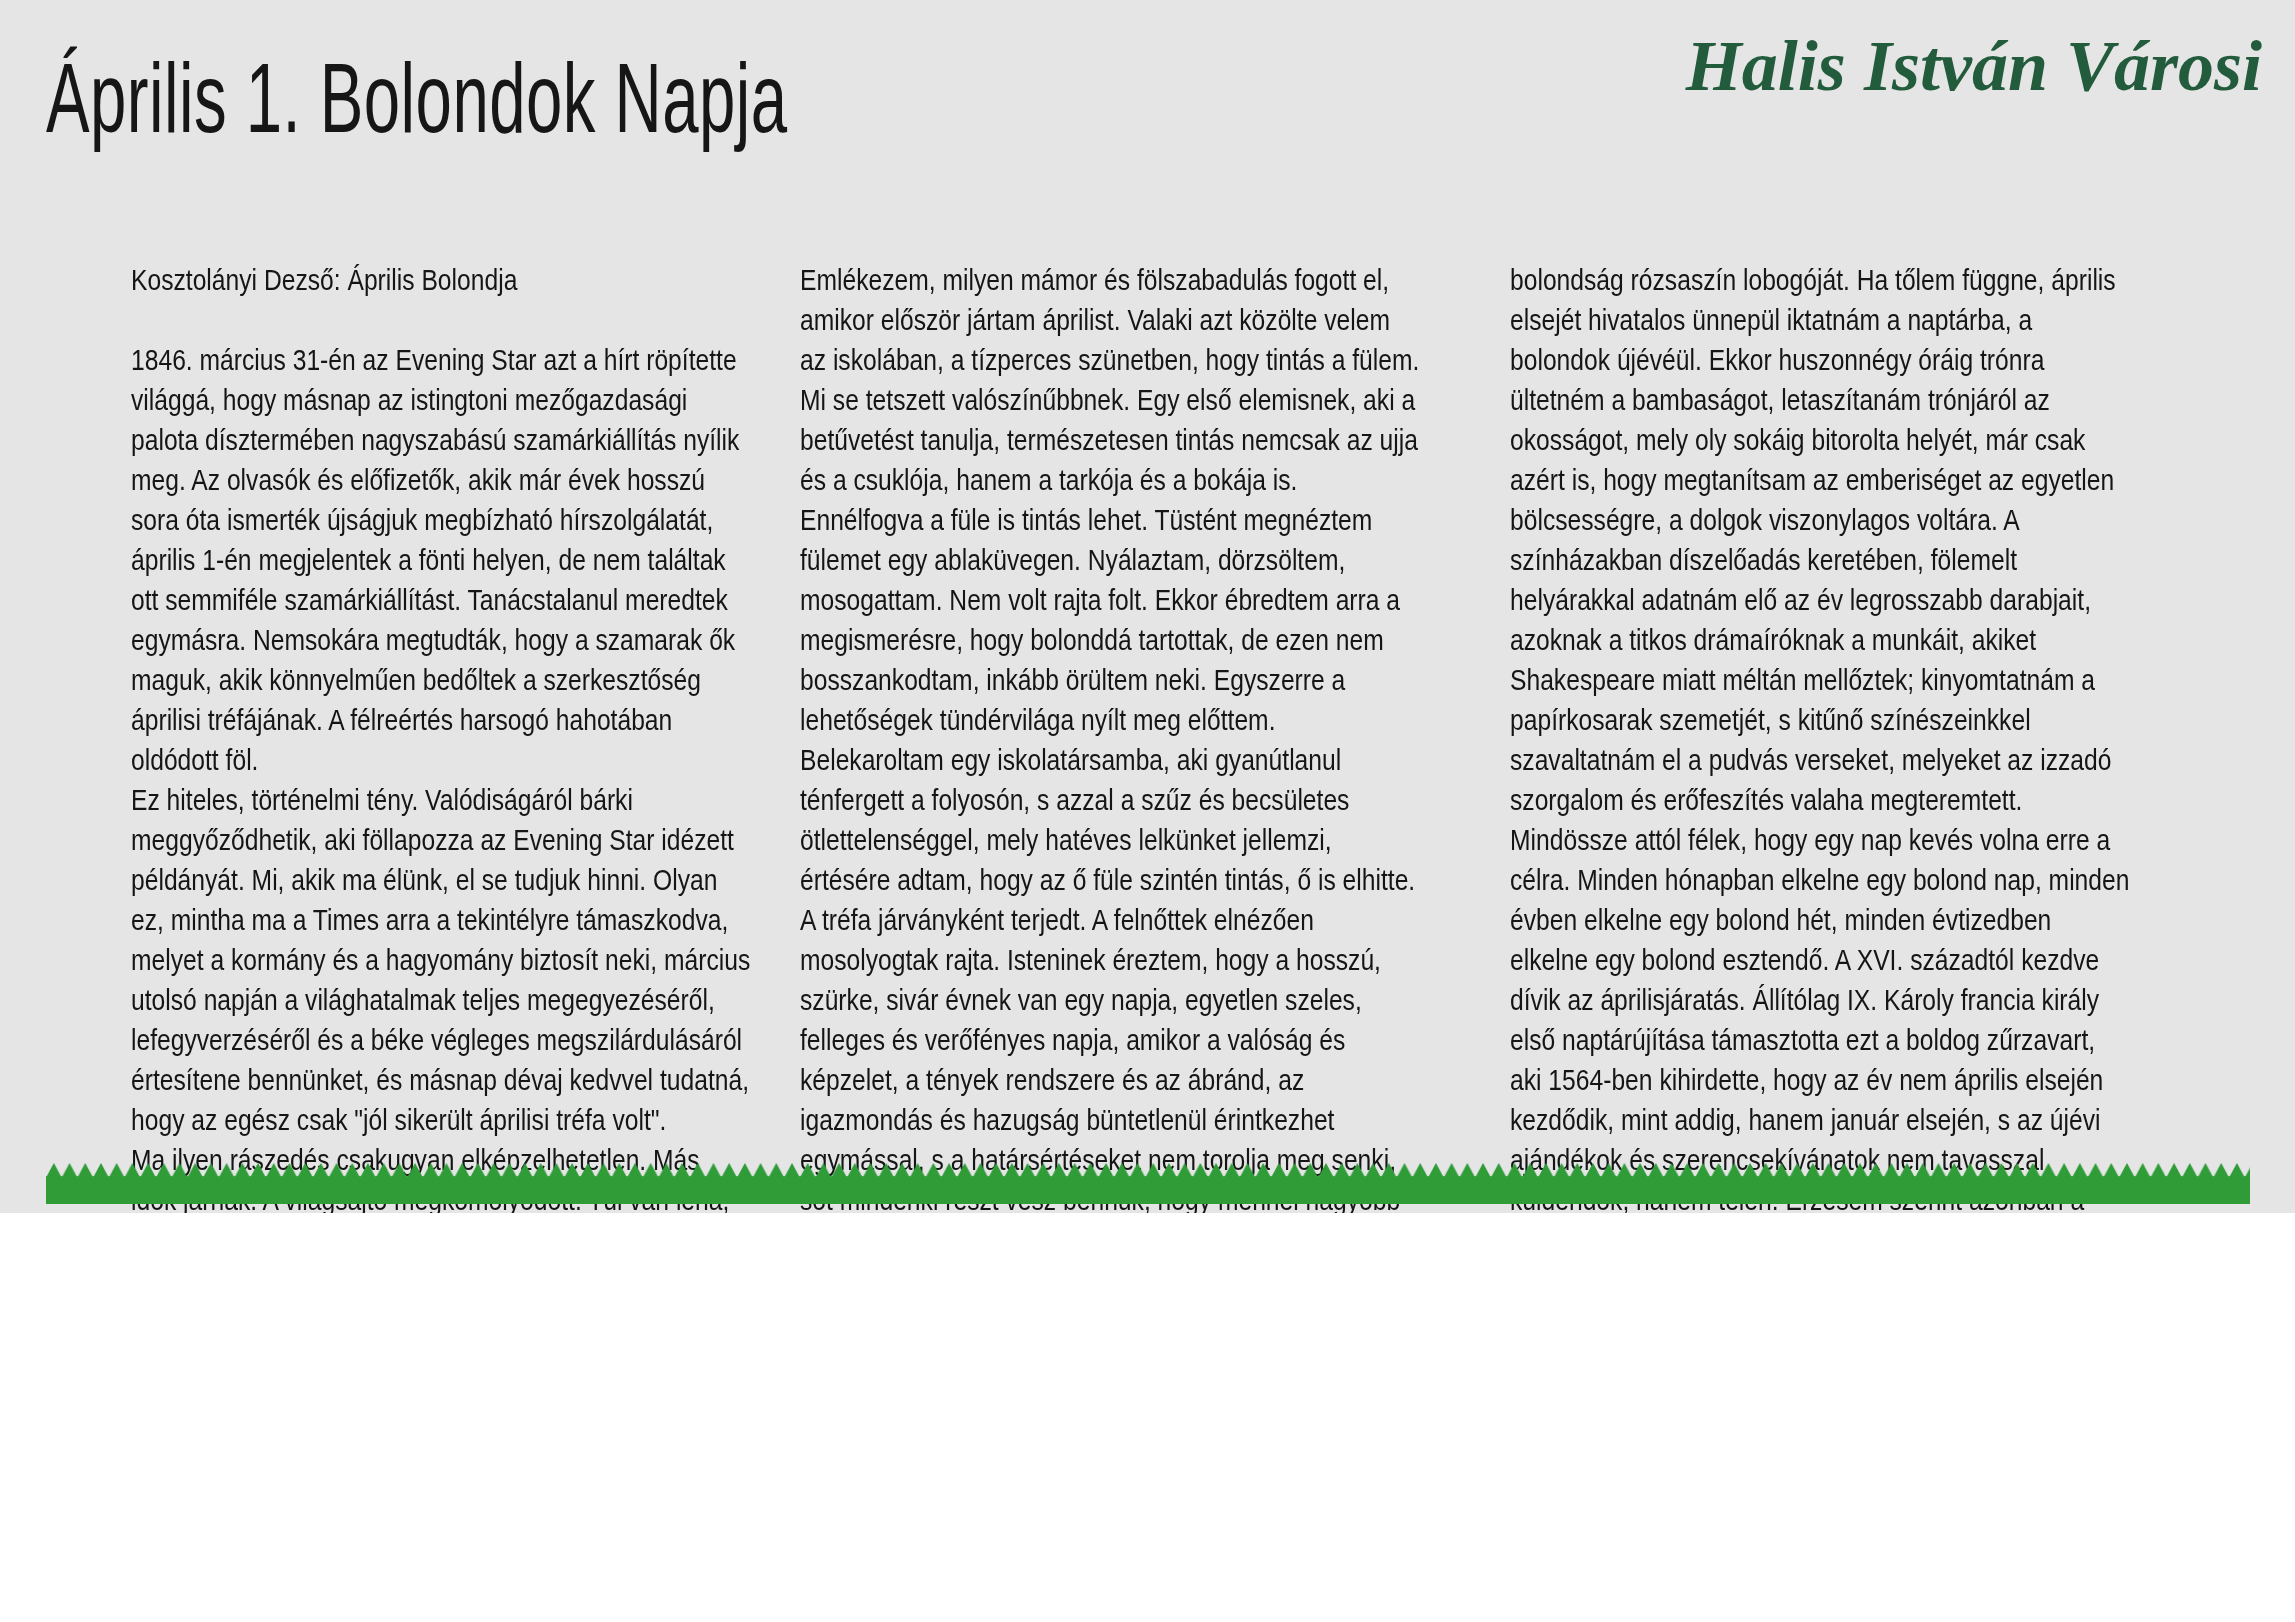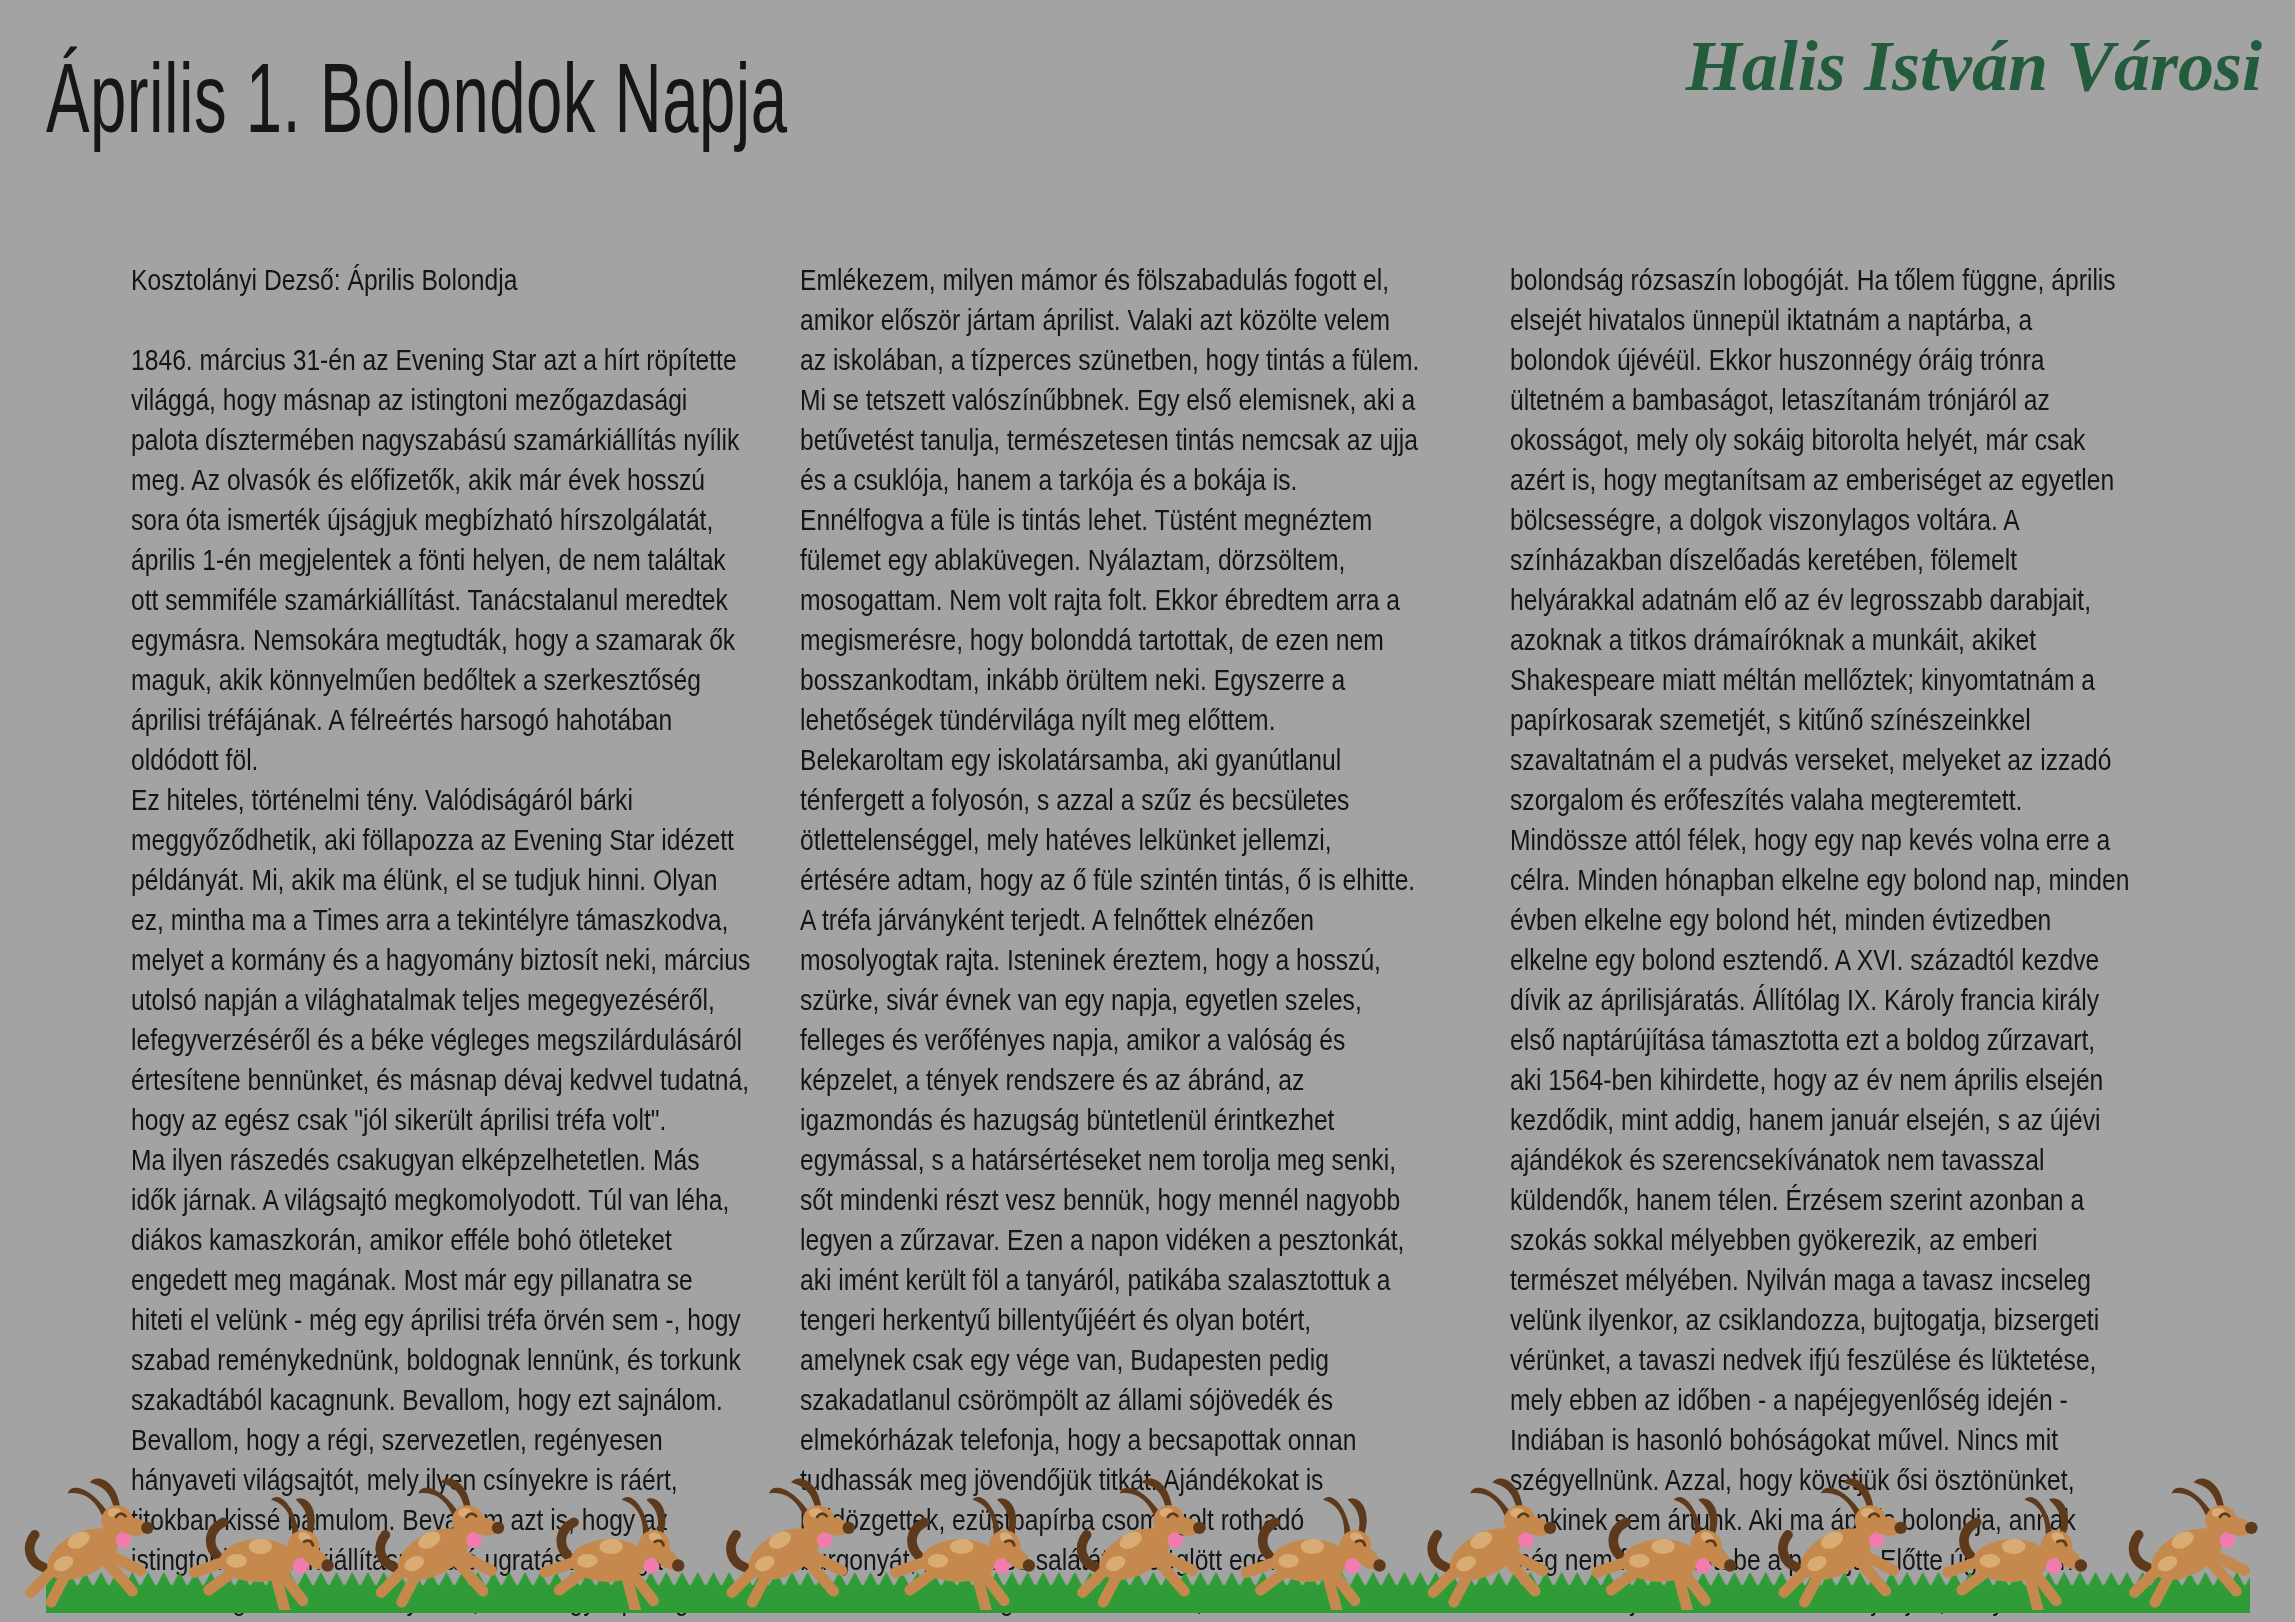--- a/index.html
+++ b/index.html
@@ -1,16 +1,16 @@
 <!DOCTYPE html>
 <html style="--brand-green: #235c3d; --grass-green: #2f9c38; --dog-body: #c5894d; --dog-spot: #d9ac74; --dog-dark: #5e3a1d; --dog-tongue: #f27cae;font-size:10.5px"><head>
 <meta charset="utf-8">
 <style>
   html,body{margin:0;padding:0;background:#ffffff;}
-  .page{position:relative;width:2295px;height:1622px;background:#a3a3a3;overflow:hidden;
+  .page{position:relative;width:2295px;height:1213px;background:#e5e5e5;overflow:hidden;
         font-family:"Liberation Sans",sans-serif;}
 
   
   .title{position:absolute;left:46px;top:41px;margin:0;font-size:99px;font-weight:normal;
          color:#161616;transform:scaleX(0.66);transform-origin:left top;white-space:nowrap;
          letter-spacing:0.7px;}
 
   
   .logo{position:absolute;top:29px;right:33px;display:flex;align-items:center;gap:34px;}
   .logo-script{font-family:"Liberation Serif",serif;font-style:italic;font-weight:bold;

